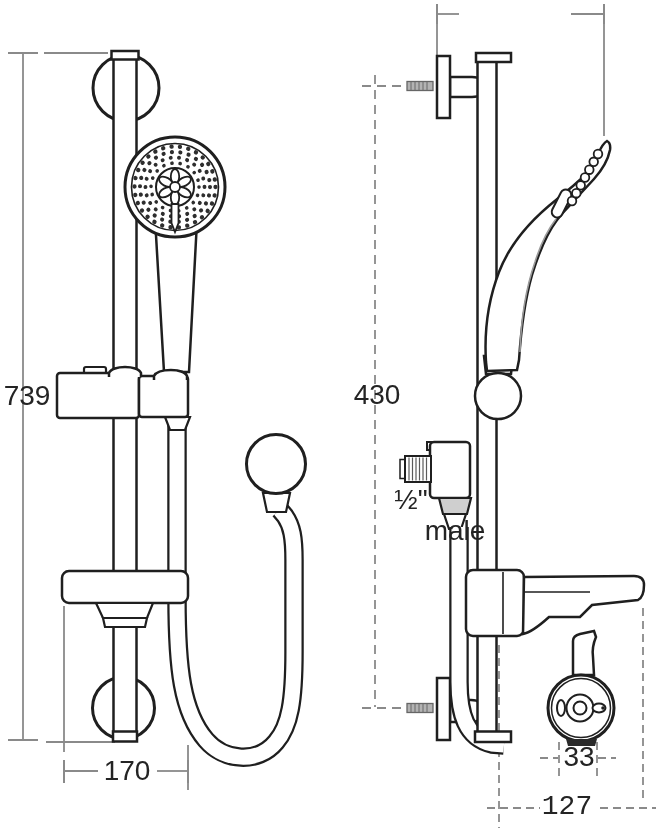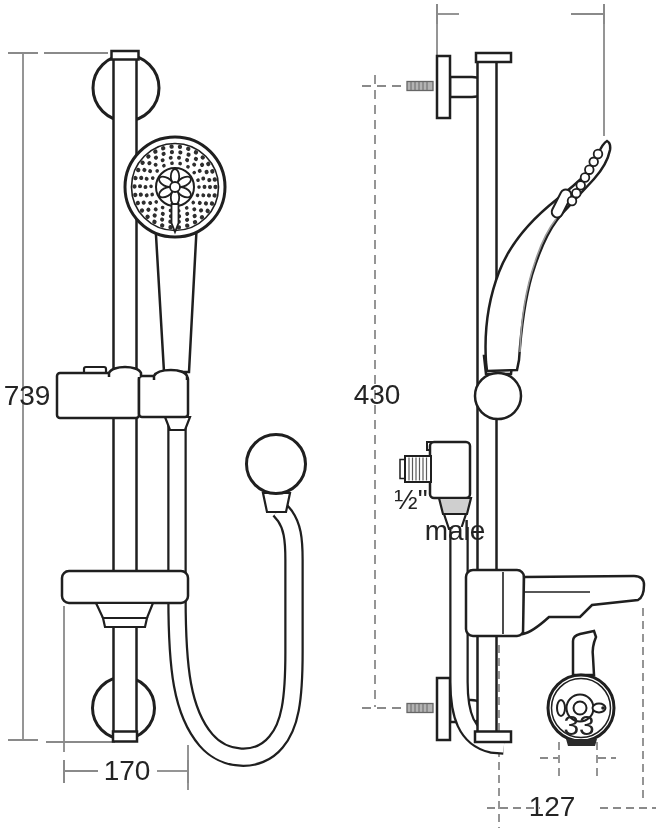--- a/index.html
+++ b/index.html
@@ -242,16 +242,16 @@
       <path d="M566,739 L597,739 L595,746 L568,746 Z" fill="#2a2a2a" stroke="none"></path>
     </g>
   </g>
 </svg>
 
 <div class="dim-label" style="left:27px;top:396px;">739</div>
 <div class="dim-label" style="left:127px;top:771px;">170</div>
 <div class="dim-label" style="left:377px;top:395px;">430</div>
 <div class="dim-label" style="left:411px;top:500px;">½"</div>
 <div class="dim-label" style="left:411px;top:531px;margin-left:44px;">male</div>
-<div class="dim-label" style="left:579px;top:726px;">33</div>
-<div class="dim-label" style="left:552px;top:807px;">127</div>
+<div class="dim-label" style="left:579px;top:757px;">33</div>
+<div class="dim-label" style="left:567px;top:807px;font-family:Liberation Mono, monospace;">127</div>
 
 </div>
 
 </body></html>

